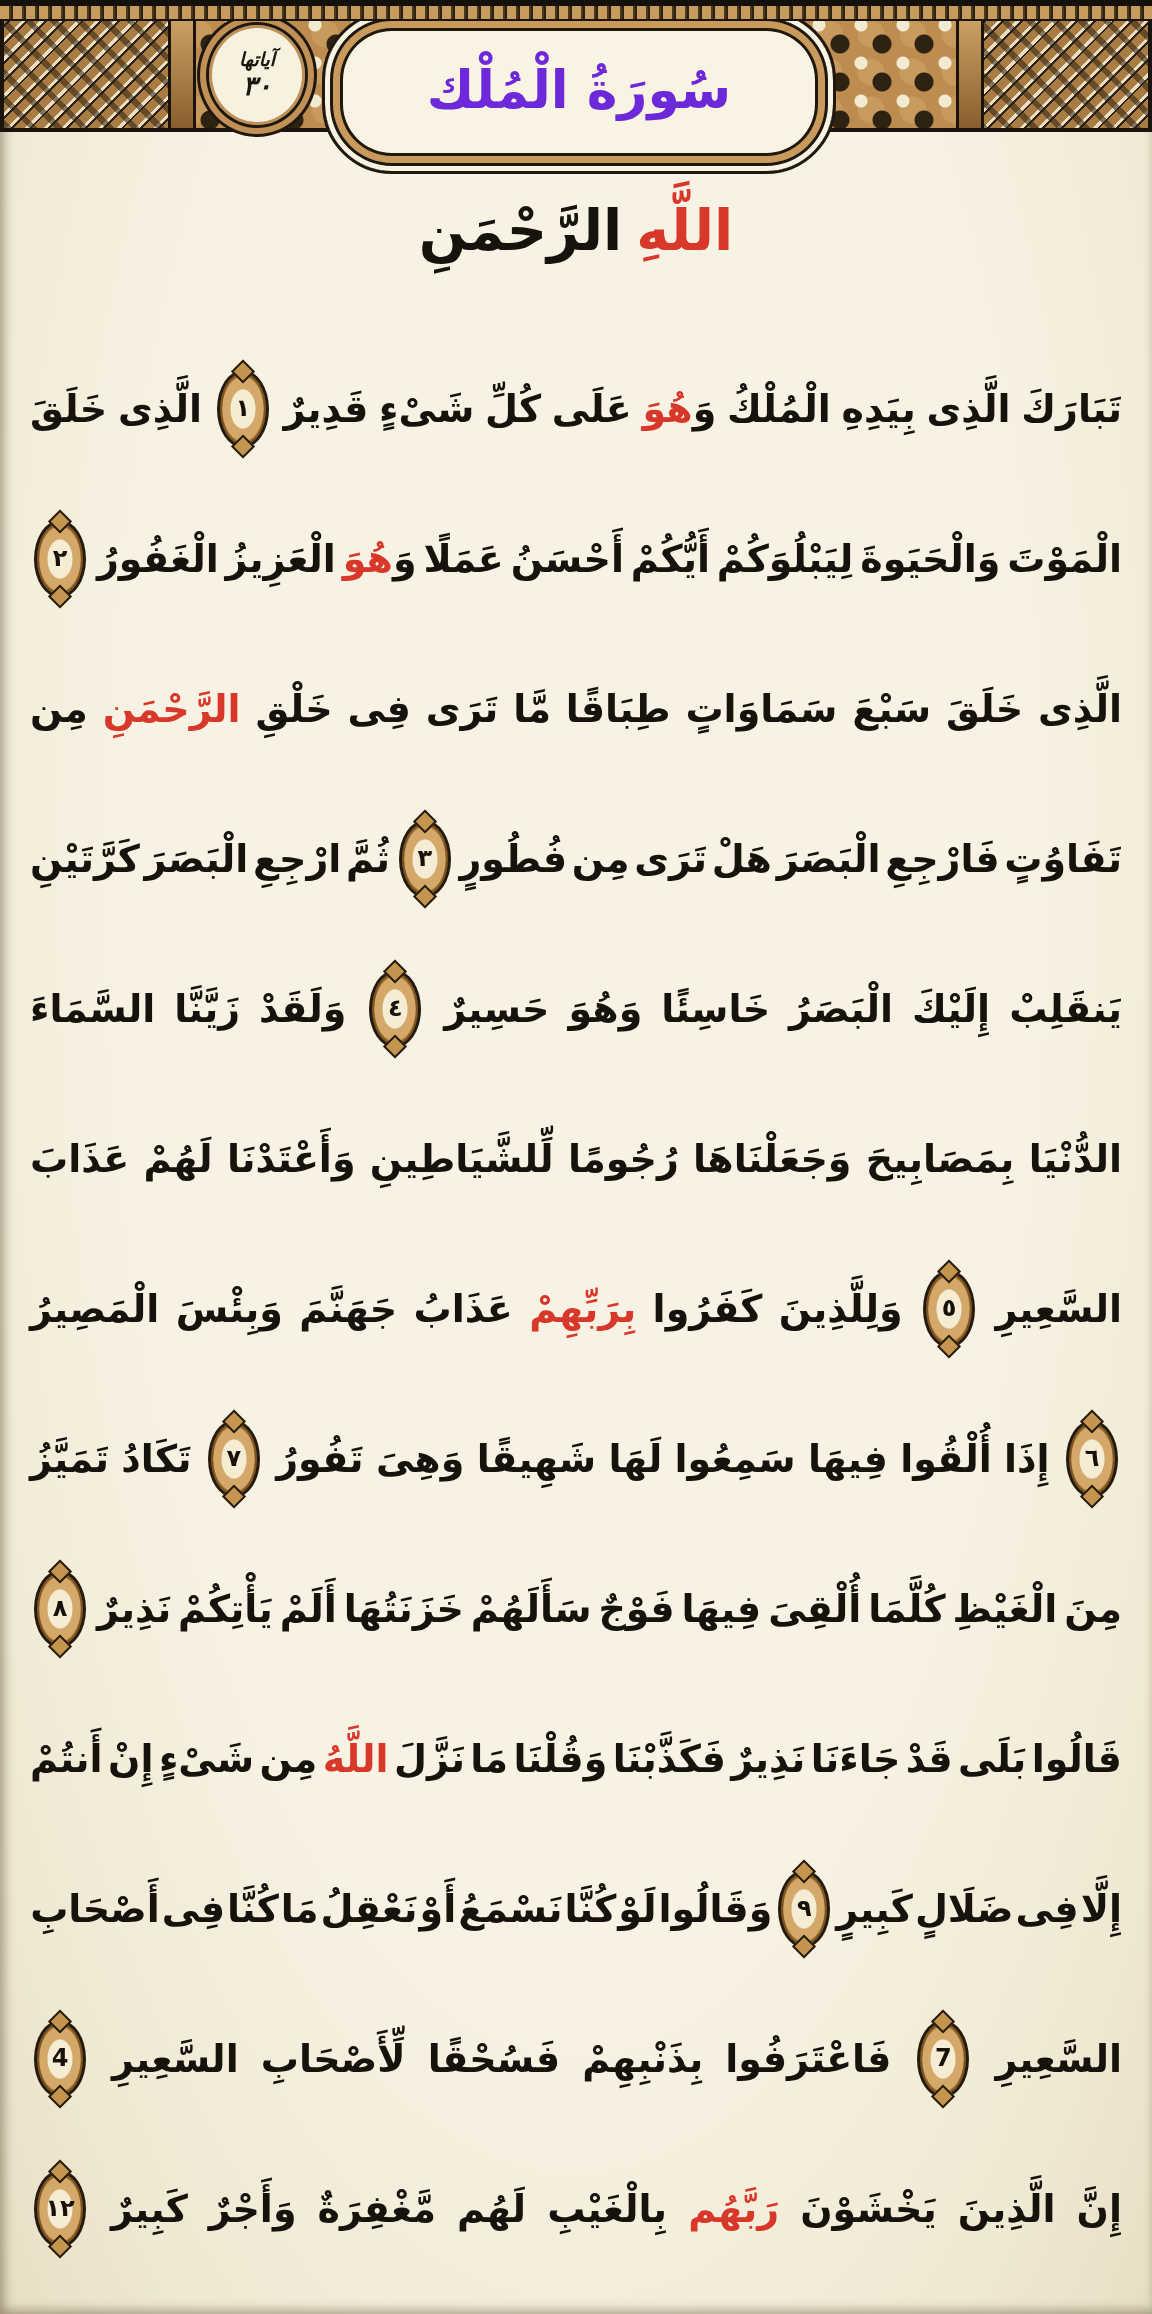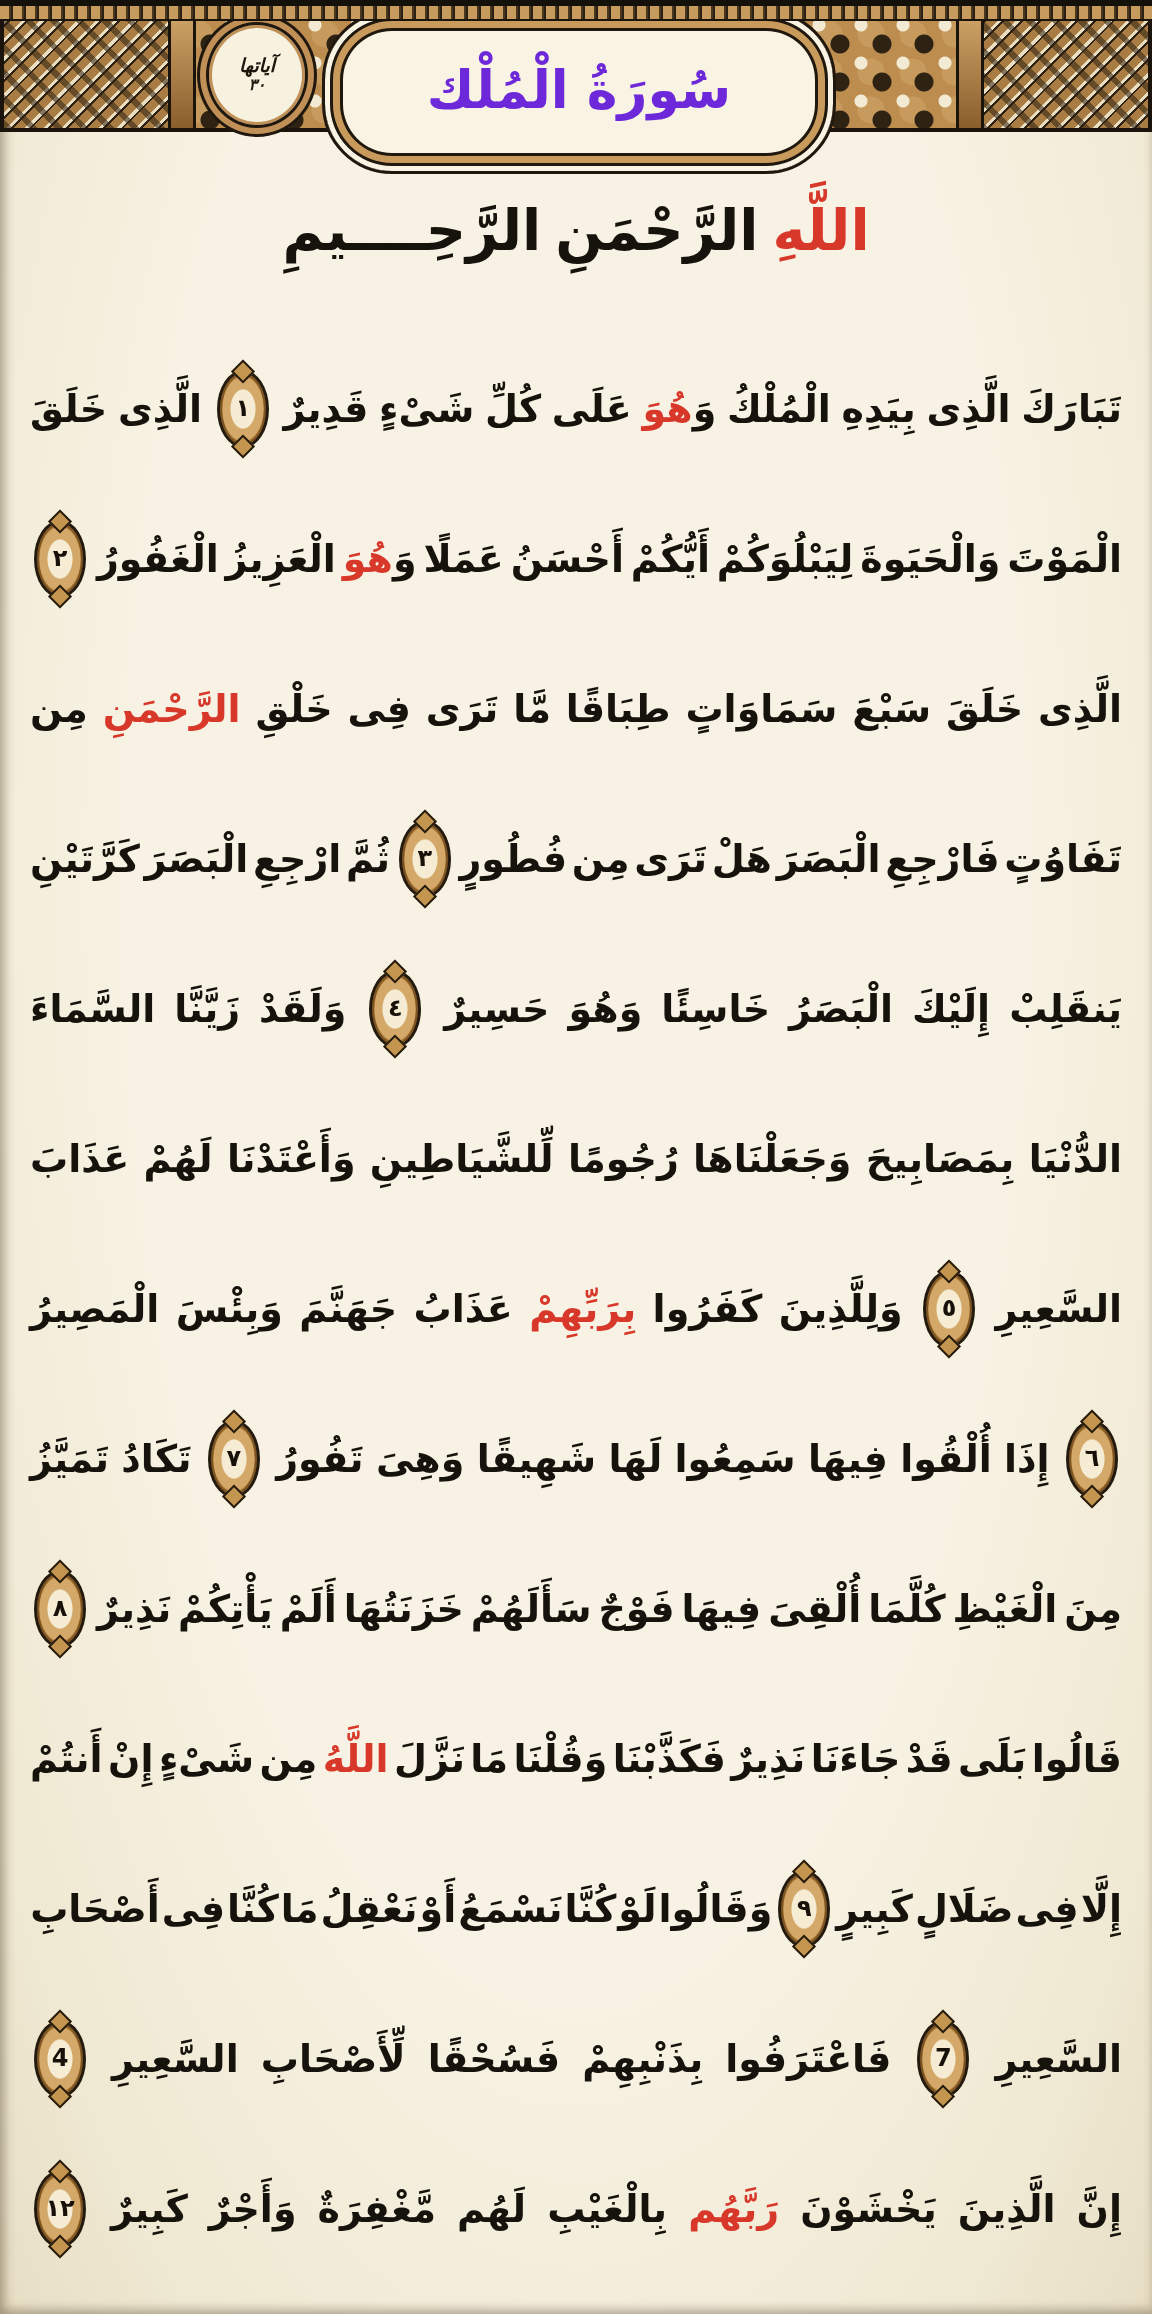--- a/index.html
+++ b/index.html
@@ -48,21 +48,21 @@
   }
   .bar.l{left:168px;} .bar.r{right:168px;}
   .medallion{
     position:absolute;top:16px;width:96px;height:100px;z-index:3;
     background:#f7f1df;border:3px solid #20180e;border-radius:50%;
     box-shadow:0 0 0 6px #c09057, 0 0 0 9px #20180e, inset 0 0 0 3px #c09057;
     display:flex;flex-direction:column;align-items:center;justify-content:center;
     color:#1c160d;text-align:right;font-style:italic;
   }
   .medallion .mlabel{font-size:19px;font-weight:bold;line-height:1.1;}
-  .medallion .mvalue{font-size:16px;font-weight:bold;line-height:1.15;}
+  .medallion .mvalue{font-size:27px;font-weight:bold;line-height:1.15;}
   .med-order{left:862px;}   
   .med-ayat{left:206px;}    
   .cartouche{
     position:absolute;left:322px;top:4px;width:508px;height:158px;z-index:2;
     background:#f8f3e3;border:3px solid #20180e;border-radius:70px;
     box-shadow:inset 0 0 0 5px #f8f3e3, inset 0 0 0 8px #20180e,
                inset 0 0 0 15px #c89a5c, inset 0 0 0 18px #20180e;
     display:flex;align-items:center;justify-content:center;
   }
   .title{font-size:52px;font-weight:bold;color:#6d28d9;padding-bottom:4px;}
@@ -118,21 +118,20 @@
 
     <div class="cartouche">
       <span class="title">سُورَةُ الْمُلْك</span>
     </div>
 
   </header>
 
   <div class="basmala" id="basmala">
       <span class="word"><span class="red">اللَّهِ</span></span>
       <span class="word"><span class="ink">الرَّحْمَنِ</span></span>
-      <span class="word"><span class="ink">الرَّحِــــيمِ</span></span>
     </div>
 
   <main id="text-area">
       <div class="line">
         <span class="word"><span class="ink">تَبَارَكَ</span></span>
         <span class="word"><span class="ink">الَّذِى</span></span>
         <span class="word"><span class="ink">بِيَدِهِ</span></span>
         <span class="word"><span class="ink">الْمُلْكُ</span></span>
         <span class="word"><span class="ink">وَ</span><span class="red">هُوَ</span></span>
         <span class="word"><span class="ink">عَلَى</span></span>

